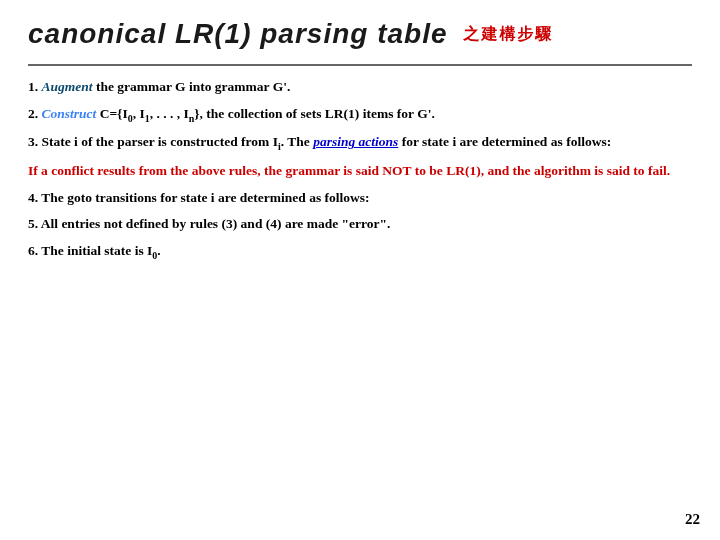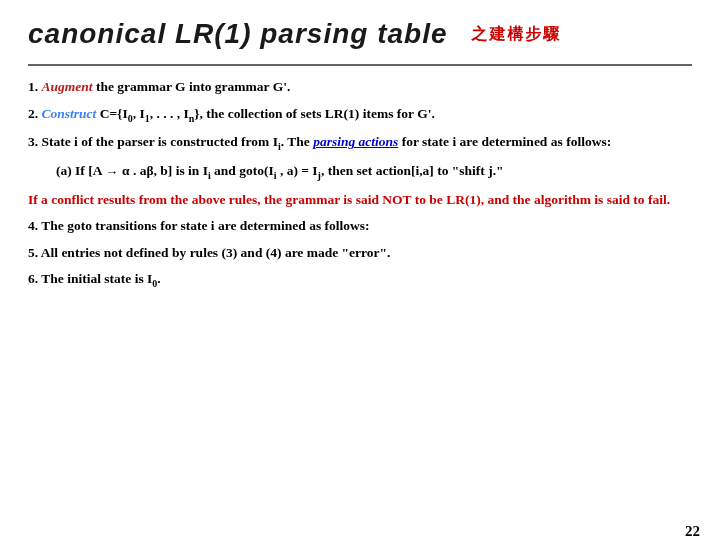--- a/index.html
+++ b/index.html
@@ -19,21 +19,21 @@
       height: 540px;
       padding: 18px 28px 18px 28px;
       position: relative;
     }
 
     
     .title-row {
       display: flex;
       align-items: center;
       margin-bottom: 14px;
-      gap: 24px;
+      gap: 16px;
     }
 
     .title-main {
       font-family: 'Comic Sans MS', 'Chalkboard SE', cursive, sans-serif;
       font-size: 28px;
       font-style: italic;
       font-weight: bold;
       color: #1a1a1a;
       letter-spacing: 1px;
     }
@@ -49,21 +49,21 @@
     
     .title-rule {
       border: none;
       border-top: 2px solid #666;
       margin-bottom: 10px;
     }
 
     
     .augment {
       font-style: italic;
-      color: #b91c1c;
+      color: #0c4a6e;
       font-weight: bold;
     }
 
     
     .construct {
       font-style: italic;
       color: #3b82f6;
       font-weight: bold;
     }
 
@@ -88,21 +88,21 @@
     }
 
     
     .indented {
       margin-left: 28px;
     }
 
     
     .page-number {
       position: absolute;
-      bottom: 0;
+      bottom: 12px;
       right: 20px;
       font-size: 15px;
       font-weight: bold;
       color: #000;
     }
 
     .row-line {
       font-size: 13.5px;
       font-weight: bold;
       margin-bottom: 5px;
@@ -126,23 +126,20 @@
   </div>
 
   <div class="row-line">
     <span>2. </span><span class="construct">Construct</span><span> C={I<sub>0</sub>, I<sub>1</sub>, . . . , I<sub>n</sub>}, the collection of sets LR(1) items for G'.</span>
   </div>
 
   <div class="row-line">
     <span>3. State i of the parser is constructed from I<sub>i</sub>. The </span><span class="parsing-actions">parsing actions</span><span> for state i are determined as follows:</span>
   </div>
 
-  <div class="row-line indented">
-    <span>(a) If [A → α . aβ, b] is in I<sub>i</sub> and  goto(I<sub>i</sub> , a) = I<sub>j</sub>,  then set action[i,a] to "shift j."</span>
-  </div>
 
 
 
   <div class="row-line conflict-text">
     <span>If a conflict results  from the above rules,  the grammar is said  NOT to be LR(1), and  the algorithm is said to fail.</span>
   </div>
 
   <div class="row-line">
     <span>4.  The goto transitions for state i are determined as follows:</span>
   </div>

